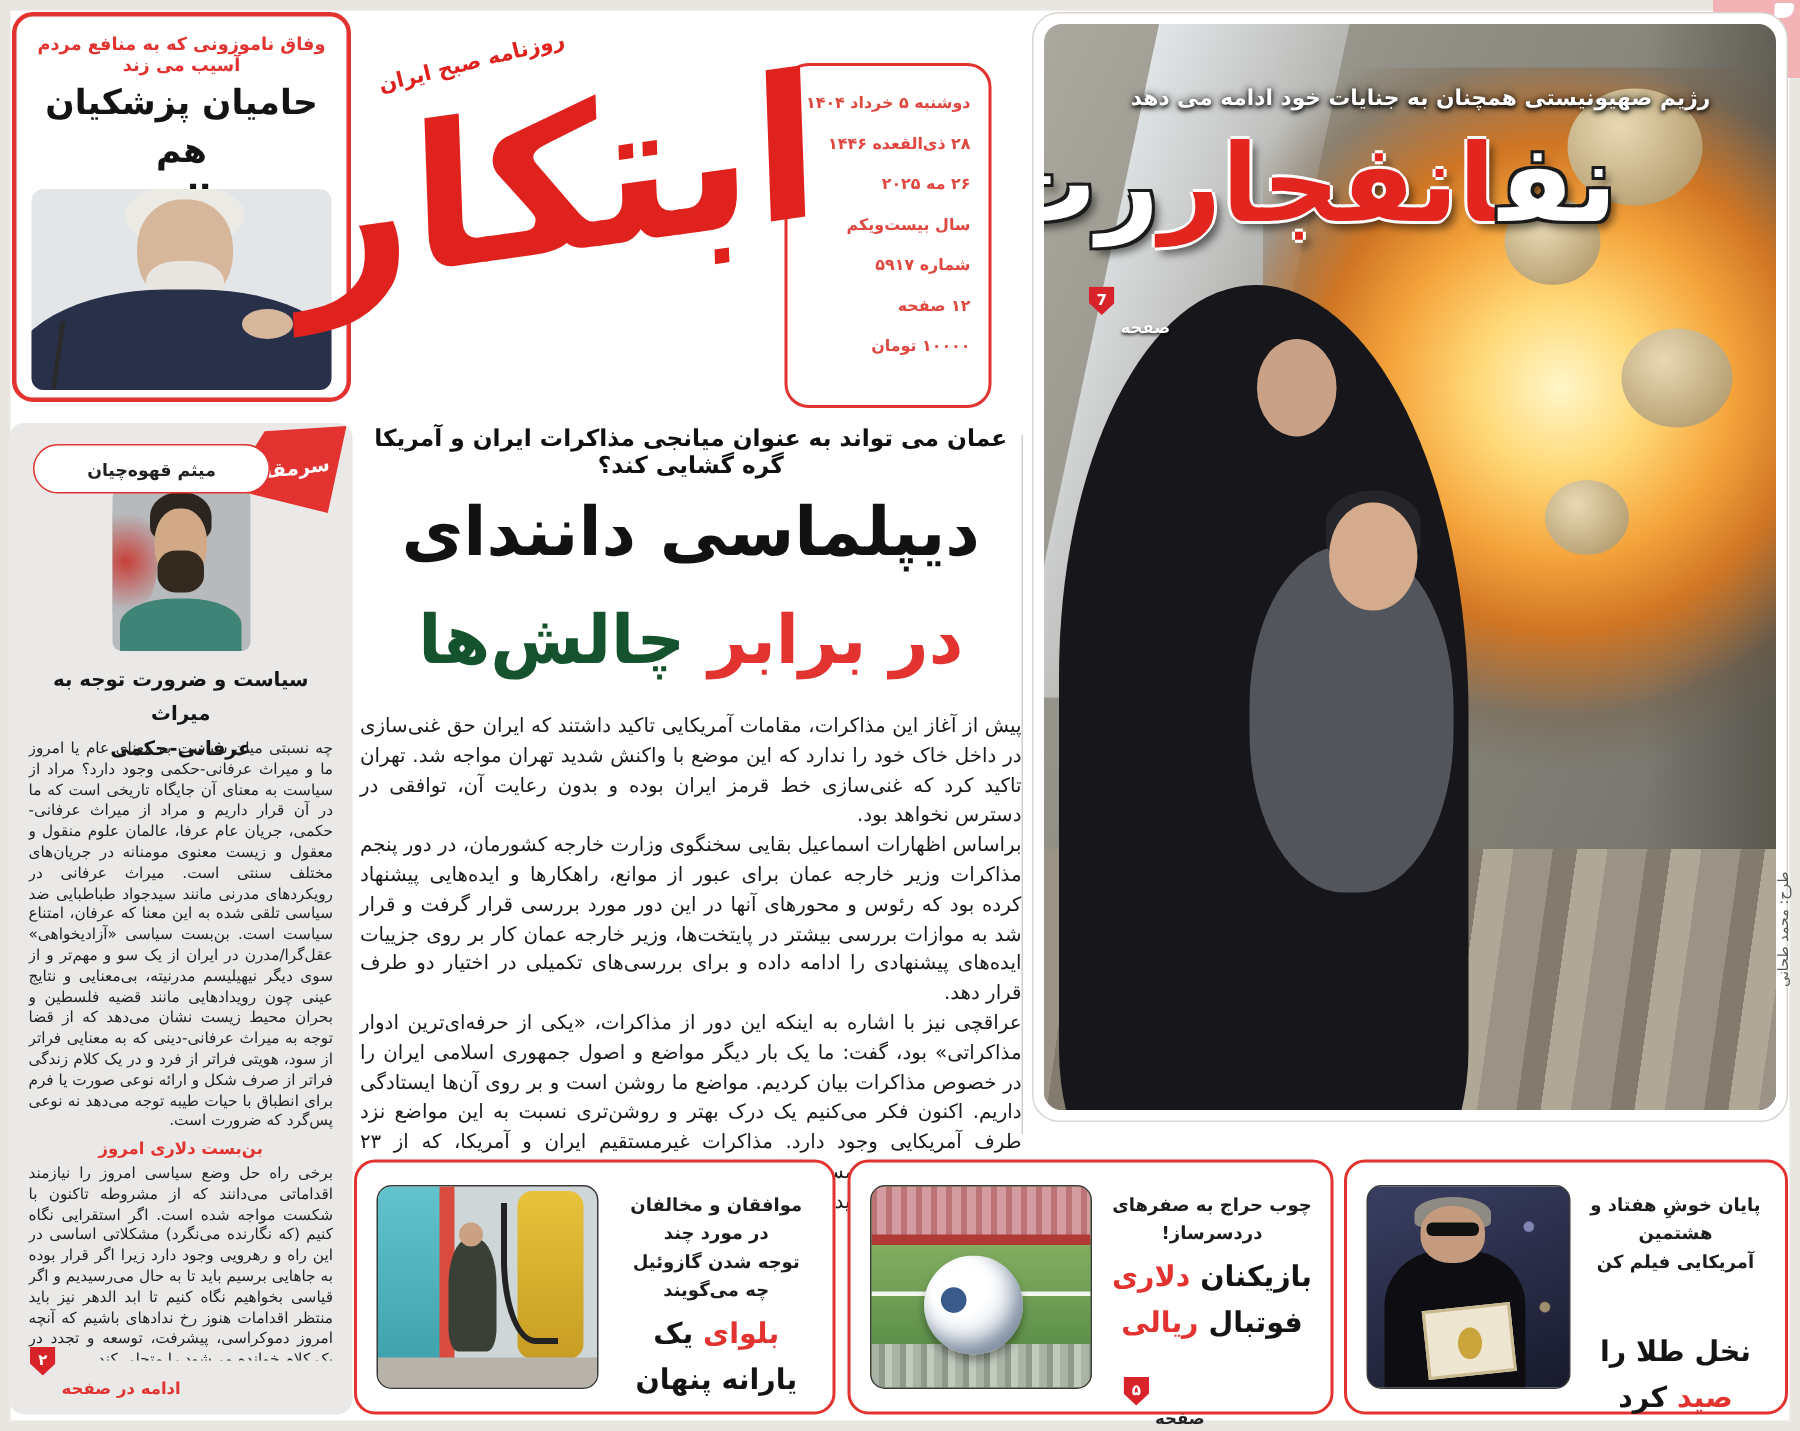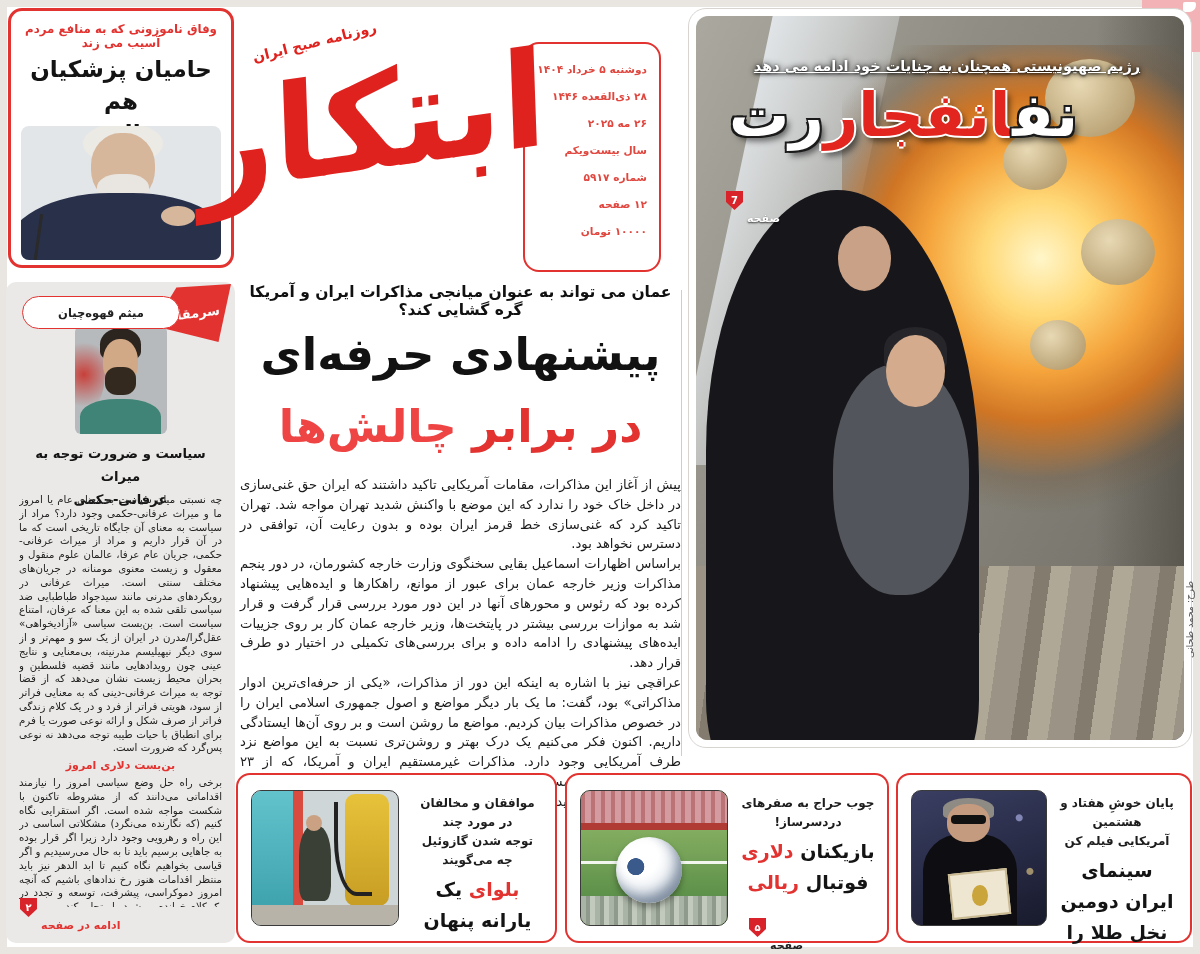--- a/index.html
+++ b/index.html
@@ -2,21 +2,21 @@
 <html lang="fa"><head>
 <meta charset="utf-8">
 <style>
   html,body{margin:0;padding:0;background:#dcdad6;}
   *{box-sizing:border-box;}
   .page{position:relative;width:1200px;height:954px;margin:0 auto;background:#fff;
         box-shadow:inset 0 0 0 7px #e9e6e2;overflow:hidden;
         font-family:"DejaVu Sans",sans-serif;}
 
   .red{color:#e23330;}
-  .blk{color:#ef4444;}
+  .blk{color:#14532d;}
 
   
   .badge{display:inline-flex;align-items:center;gap:4px;direction:rtl;}
   .badge .w{font-size:11px;font-weight:bold;margin-top:36px;}
   .badge .w.redw{color:#e23330;}
   .badge .w.darkw{color:#222;}
   .badge .w.whitew{color:#fff;text-shadow:0 1px 2px rgba(0,0,0,.8);}
   .badge .s{width:17px;height:19px;background:#d8232a;color:#fff;
             clip-path:polygon(0 0,100% 0,100% 58%,50% 100%,0 58%);
             display:inline-flex;align-items:center;justify-content:center;
@@ -84,23 +84,23 @@
   .p4{right:20%;top:42%;width:56px;height:50px;}
   .bp-rubble{position:absolute;left:0;right:0;bottom:0;height:24%;
              background:repeating-linear-gradient(98deg,#9b9486 0 26px,#837c6e 26px 42px,#b0a896 42px 62px);}
   .bp-mother{position:absolute;left:2%;top:24%;width:56%;height:86%;background:#16161b;
              border-radius:48% 52% 26% 26%/42% 46% 18% 18%;}
   .bp-face{position:absolute;left:29%;top:29%;width:11%;height:9%;background:#c8a186;border-radius:50%;}
   .bp-child{position:absolute;left:28%;top:48%;width:28%;height:32%;background:#53555c;border-radius:46%;}
   .bp-chead{position:absolute;left:39%;top:44%;width:12%;height:10%;background:#d4ac8d;border-radius:50%;}
   .bp-chair{position:absolute;left:38.5%;top:43%;width:13%;height:6%;background:#26262a;border-radius:50% 50% 20% 20%;}
   .bp-kicker{position:absolute;top:42px;left:30px;right:16px;text-align:center;color:#fff;
-             font-size:14.5px;font-weight:bold;text-shadow:0 1px 3px #000,0 0 6px rgba(0,0,0,.9);direction:rtl;text-decoration:underline;}
-  .bp-title{position:absolute;top:64px;left:22px;width:360px;text-align:right;direction:rtl;
-            font-size:60px;font-weight:900;letter-spacing:-1px;}
+             font-size:14.5px;font-weight:bold;text-shadow:0 1px 3px #000,0 0 6px rgba(0,0,0,.9);direction:rtl;}
+  .bp-title{position:absolute;top:64px;left:22px;width:360px;text-align:left;direction:rtl;
+            font-size:72px;font-weight:900;letter-spacing:-1px;}
   .bp-title .wt{color:#fff;text-shadow:2px 2px 0 #1b1b1b,-2px 2px 0 #1b1b1b,2px -2px 0 #1b1b1b,-2px -2px 0 #1b1b1b,4px 5px 6px rgba(0,0,0,.55);}
   .bp-title .rd{color:#e3251f;text-shadow:2px 0 0 #fff,-2px 0 0 #fff,0 2px 0 #fff,0 -2px 0 #fff,4px 5px 6px rgba(0,0,0,.55);}
   .bp-badge{position:absolute;left:30px;top:160px;}
   .bp-credit{position:absolute;right:-4px;top:572px;height:150px;writing-mode:vertical-rl;
              transform:rotate(180deg);font-size:9.5px;color:#555;direction:rtl;}
 
   
   .ed-col{position:absolute;left:6px;top:282px;width:229px;height:661px;background:#eae9e7;
           border-radius:10px;direction:rtl;}
   .ed-ribbon{position:absolute;right:4px;top:2px;width:78px;height:58px;background:#e23330;
@@ -221,21 +221,21 @@
     <div class="issue-line">۲۸ ذی‌القعده ۱۴۴۶</div>
     <div class="issue-line">۲۶ مه ۲۰۲۵</div>
     <div class="issue-line">سال بیست‌ویکم</div>
     <div class="issue-line">شماره ۵۹۱۷</div>
     <div class="issue-line">۱۲ صفحه</div>
     <div class="issue-line">۱۰۰۰۰ تومان</div>
   </div>
 
   <section class="lead">
     <div class="lead-kicker">عمان می تواند به عنوان میانجی مذاکرات ایران و آمریکا گره گشایی کند؟</div>
-    <div class="lead-h">پیشنهادی حرفه‌ای</div>
+    <div class="lead-h">دیپلماسی دانند‌ای</div>
     <div class="lead-h">
       <span class="red">در برابر</span>
       <span class="blk">چالش‌ها</span>
     </div>
     <div class="lead-body">
       <p>پیش از آغاز این مذاکرات، مقامات آمریکایی تاکید داشتند که ایران حق غنی‌سازی در داخل خاک خود را ندارد که این موضع با واکنش شدید تهران مواجه شد. تهران تاکید کرد که غنی‌سازی خط قرمز ایران بوده و بدون رعایت آن، توافقی در دسترس نخواهد بود.</p>
       <p>براساس اظهارات اسماعیل بقایی سخنگوی وزارت خارجه کشورمان، در دور پنجم مذاکرات وزیر خارجه عمان برای عبور از موانع، راهکارها و ایده‌هایی پیشنهاد کرده بود که رئوس و محورهای آنها در این دور مورد بررسی قرار گرفت و قرار شد به موازات بررسی بیشتر در پایتخت‌ها، وزیر خارجه عمان کار بر روی جزییات ایده‌های پیشنهادی را ادامه داده و برای بررسی‌های تکمیلی در اختیار دو طرف قرار دهد.</p>
       <p>عراقچی نیز با اشاره به اینکه این دور از مذاکرات، «یکی از حرفه‌ای‌ترین ادوار مذاکراتی» بود، گفت: ما یک بار دیگر مواضع و اصول جمهوری اسلامی ایران را در خصوص مذاکرات بیان کردیم. مواضع ما روشن است و بر روی آن‌ها ایستادگی داریم. اکنون فکر می‌کنیم یک درک بهتر و روشن‌تری نسبت به این مواضع نزد طرف آمریکایی وجود دارد. مذاکرات غیرمستقیم ایران و آمریکا، که از ۲۳ فروردین ۱۴۰۴ در مسقط آغاز شد، در دور پنجم خود در ۳۰ اردیبهشت به مرحله‌ای حساس رسید.</p>
     </div>
     <div class="lead-foot">
@@ -372,21 +372,21 @@
       <div class="ph-glass"></div>
       <div class="ph-plaque"></div>
       <div class="ph-gold"></div>
     </div>
     <div class="btext">
       <div class="bkicker">
         <span>پایان خوشِ هفتاد و هشتمین</span><br>
         <span>آمریکایی فیلم کن</span>
       </div>
       <div class="bh">
-        <span>سینمای ایران دومین</span><br>
+        <br>
         <span>نخل طلا را</span>
         <span class="red">صید</span>
         <span>کرد</span>
       </div>
 
     </div>
   </section>
 
 </div>
 

